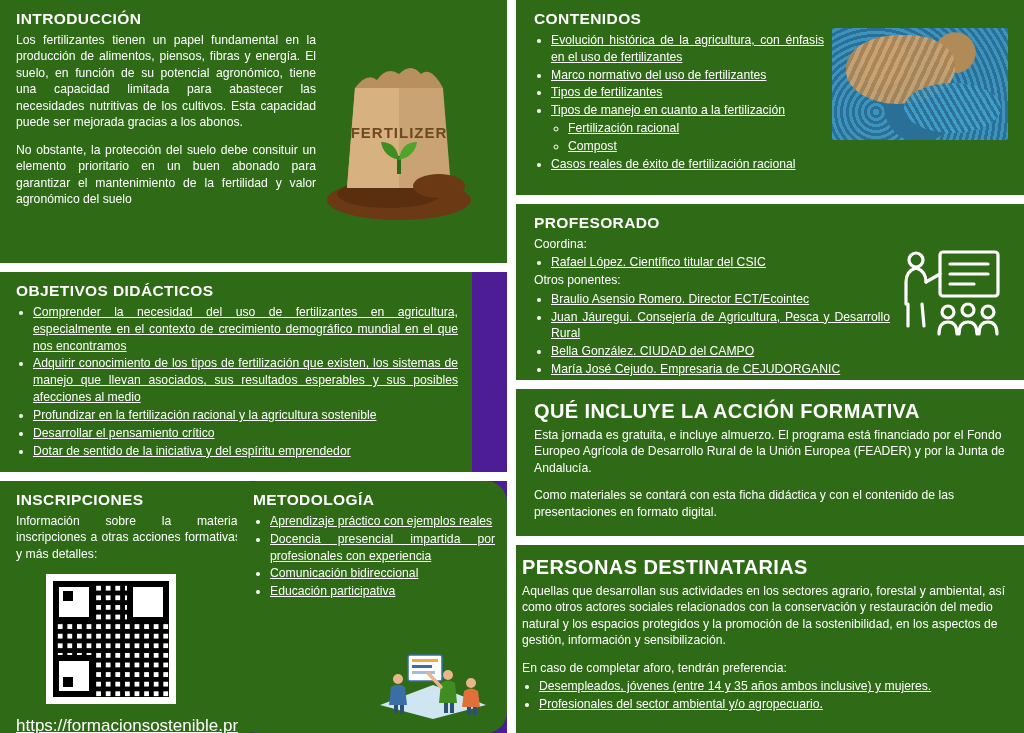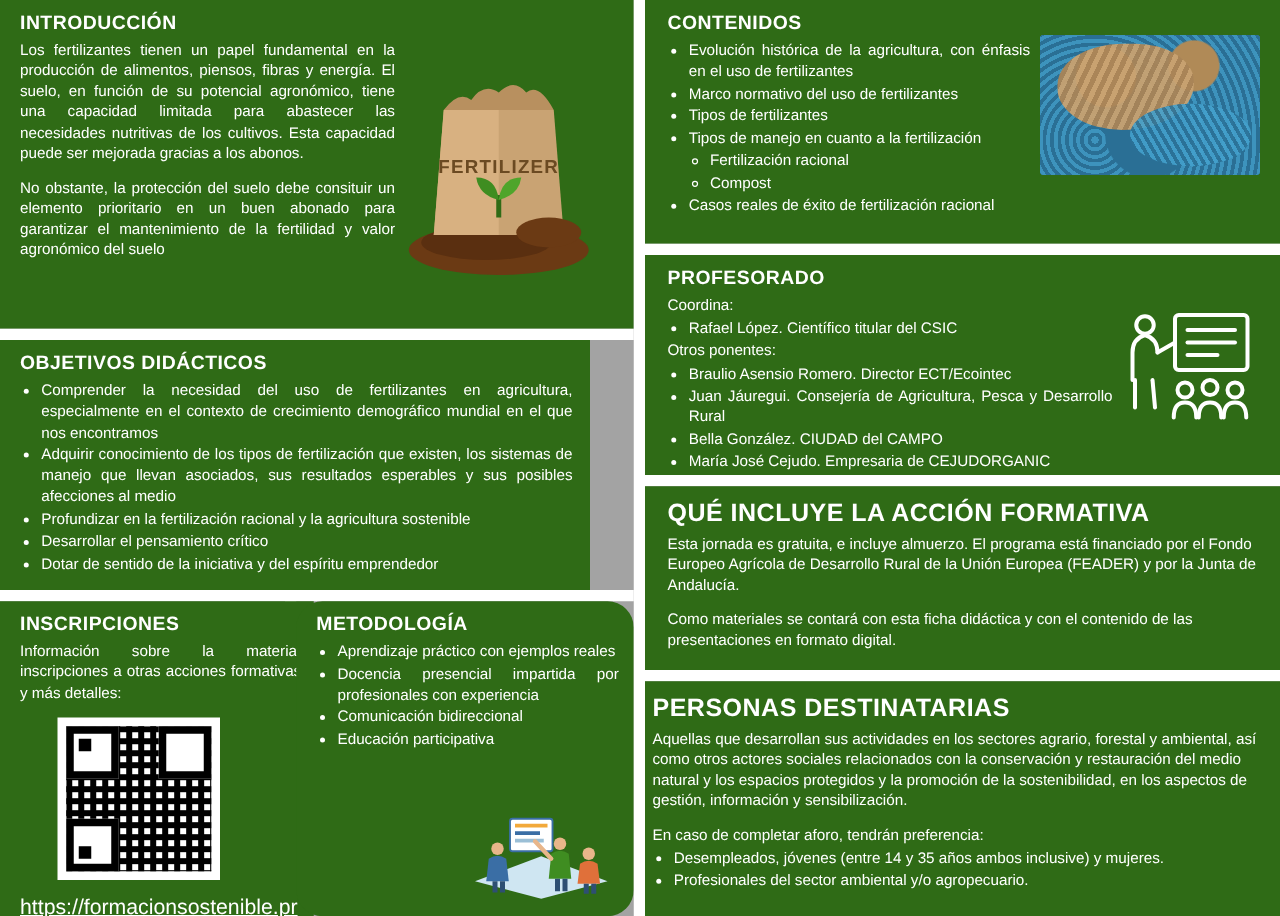--- a/index.html
+++ b/index.html
@@ -10,21 +10,21 @@
     width: 1024px;
     height: 733px;
     background: #2f6b16;
     font-family: "Liberation Sans", sans-serif;
     overflow: hidden;
   }
   .page {
     position: relative;
     width: 1024px;
     height: 733px;
-    background: #a3a3a3;
+    background: #4c1d95;
   }
   .col {
     position: absolute;
     top: 0;
   }
   .col-left { left: 0; width: 507px; height: 733px; }
   .col-right { left: 516px; width: 508px; height: 733px; }
 
   .card {
     background: #2f6b16;
@@ -57,20 +57,21 @@
   }
   ul.bul {
     margin: 2px 0 0 0;
     padding-left: 17px;
     font-size: 12.2px;
     line-height: 1.38;
   }
   ul.bul li {
     margin-bottom: 1px;
     text-align: justify;
+    text-decoration: underline;
   }
   ul.sub {
     margin: 0 0 0 0;
     padding-left: 17px;
     list-style-type: circle;
   }
   .spacer { height: 11px; }
 
   
   #intro-block {

